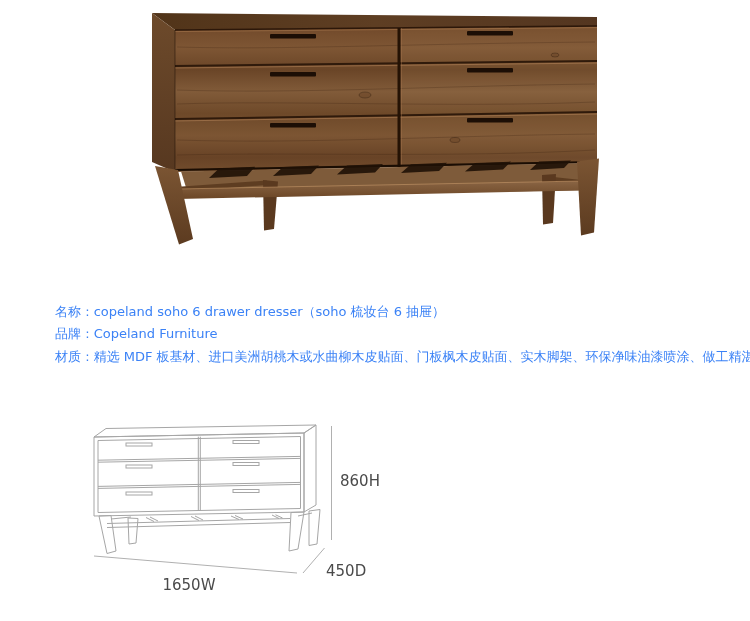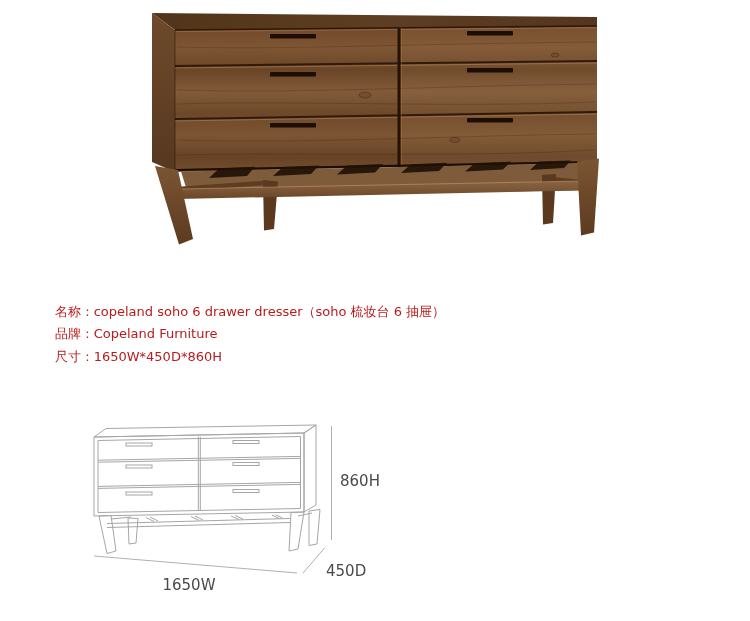--- a/index.html
+++ b/index.html
@@ -4,21 +4,21 @@
 <style>
   html,body{margin:0;padding:0;}
   body{
     width:750px;height:621px;position:relative;overflow:hidden;
     background:#ffffff;
     font-family:"DejaVu Sans","Liberation Sans",sans-serif;
   }
   .photo-wrap{position:absolute;left:135px;top:0;width:480px;height:255px;}
   .specs{
     position:absolute;left:55px;top:301px;width:695px;
-    color:#b91c1c;font-size:13px;line-height:22.4px;
+    color:#3b82f6;font-size:13px;line-height:22.4px;
   }
   .spec-line{white-space:nowrap;}
   .diagram-wrap{position:absolute;left:76px;top:418px;width:330px;height:195px;}
   .dim-label{
     font-family:"DejaVu Sans","Liberation Sans",sans-serif;
     font-size:15px;fill:#4a4a4a;
   }
 </style>
 </head>
 <body>
@@ -113,21 +113,21 @@
     <polygon points="42,189 447,181 447,190.5 42,199" fill="url(#gRail)"></polygon>
     <path d="M42,189 L447,181" stroke="rgba(220,170,120,0.45)" stroke-width="1" fill="none"></path>
     <polygon points="20,166 43,170 58,239 44,244.5" fill="url(#gLeg)"></polygon>
     <polygon points="442,161.5 464,158.5 459,232.5 446,235.5" fill="url(#gLeg)"></polygon>
   </svg>
 </div>
 
 <div class="specs">
   <div class="spec-line">名称 : copeland soho 6 drawer dresser（soho 梳妆台 6 抽屉）</div>
   <div class="spec-line">品牌 : Copeland Furniture</div>
-  <div class="spec-line">尺寸 : 1650W*450D*860H</div>
+  <div class="spec-line">材质 : 精选 MDF 板基材、进口美洲胡桃木或水曲柳木皮贴面、门板枫木皮贴面、实木脚架、环保净味油漆喷涂、做工精湛</div>
 </div>
 
 <div class="diagram-wrap">
   <svg width="330" height="195" viewBox="0 0 330 195">
     <g stroke="#a6a6a6" stroke-width="1" fill="none">
 
       <polygon points="18,19 30,10.5 240,7 228,15"></polygon>
       <polygon points="228,15 240,7 240,87 228,94"></polygon>
       <polygon points="18,19 228,15 228,94 18,98"></polygon>
       <polygon points="22,22.5 224.5,18.5 224.5,90.5 22,94.5"></polygon>

